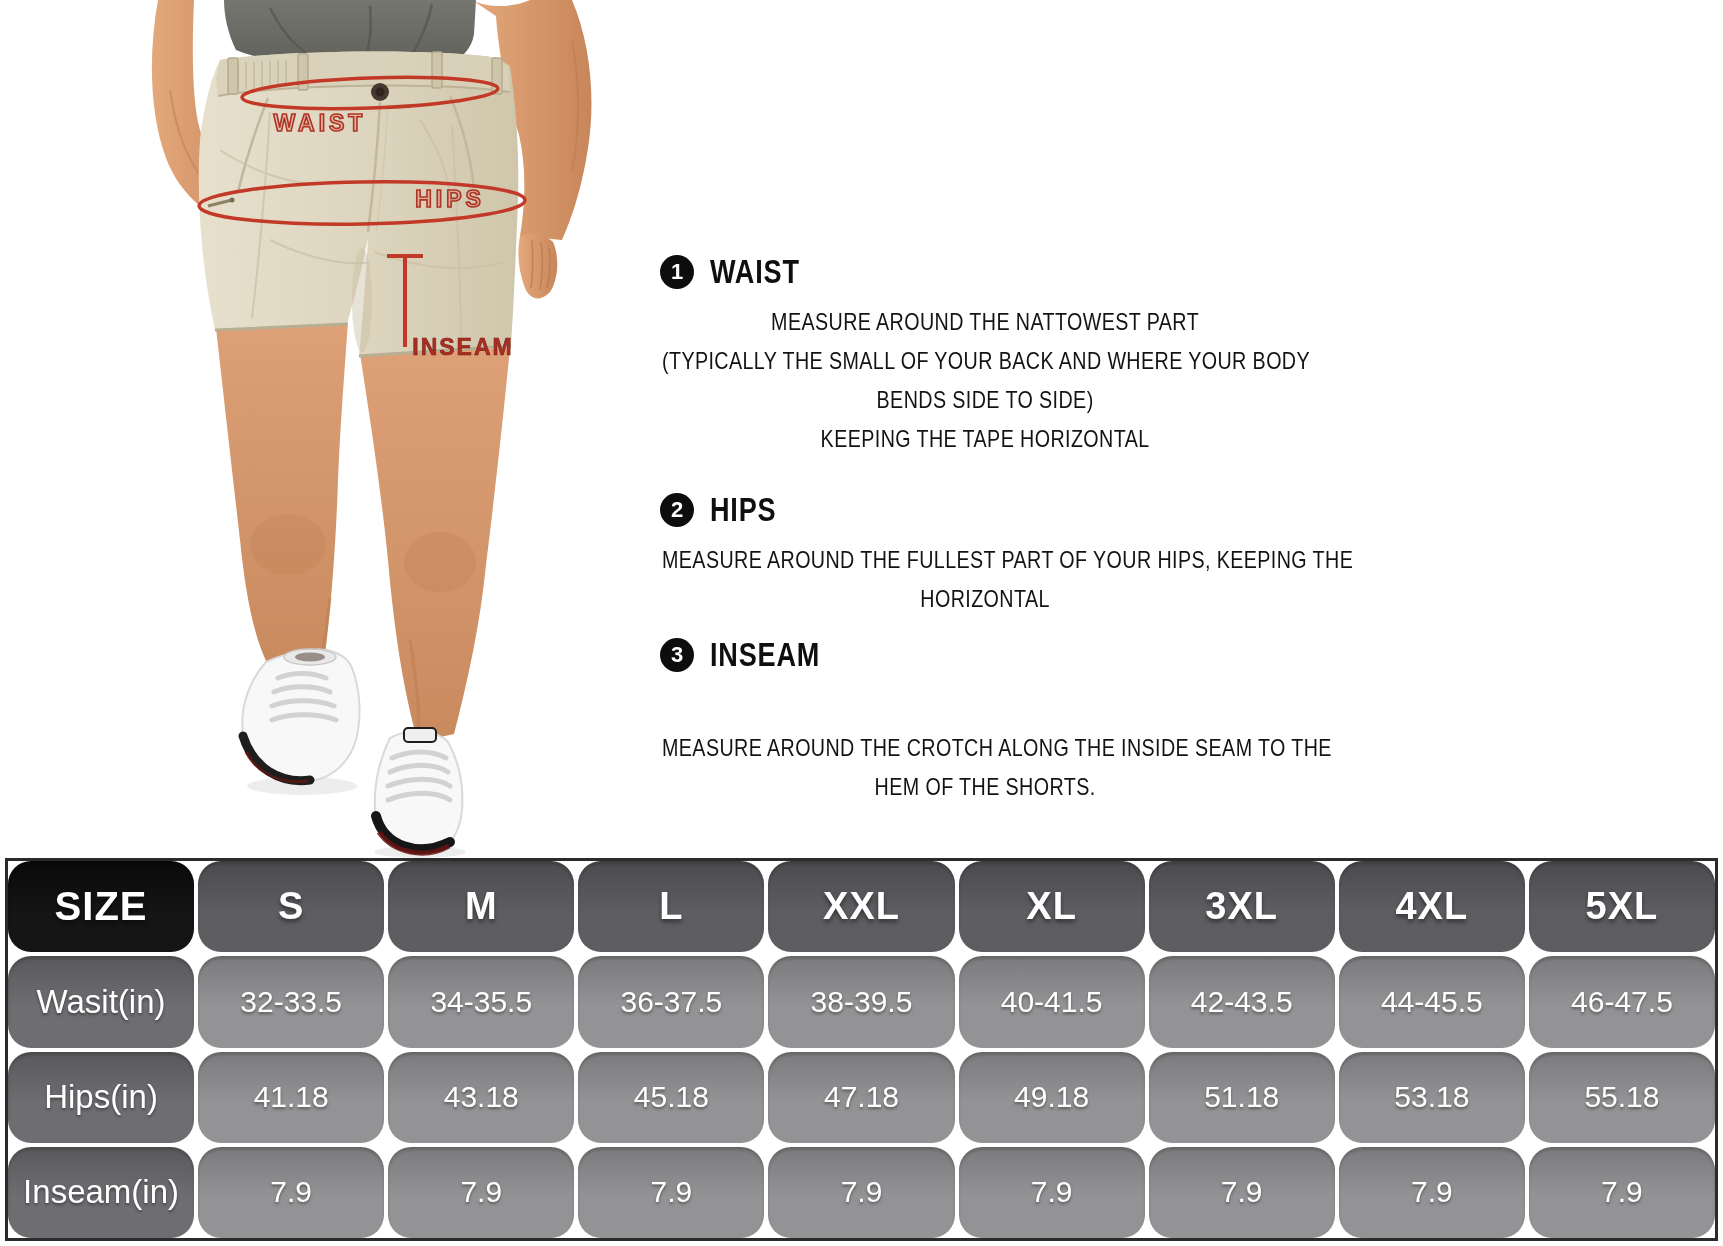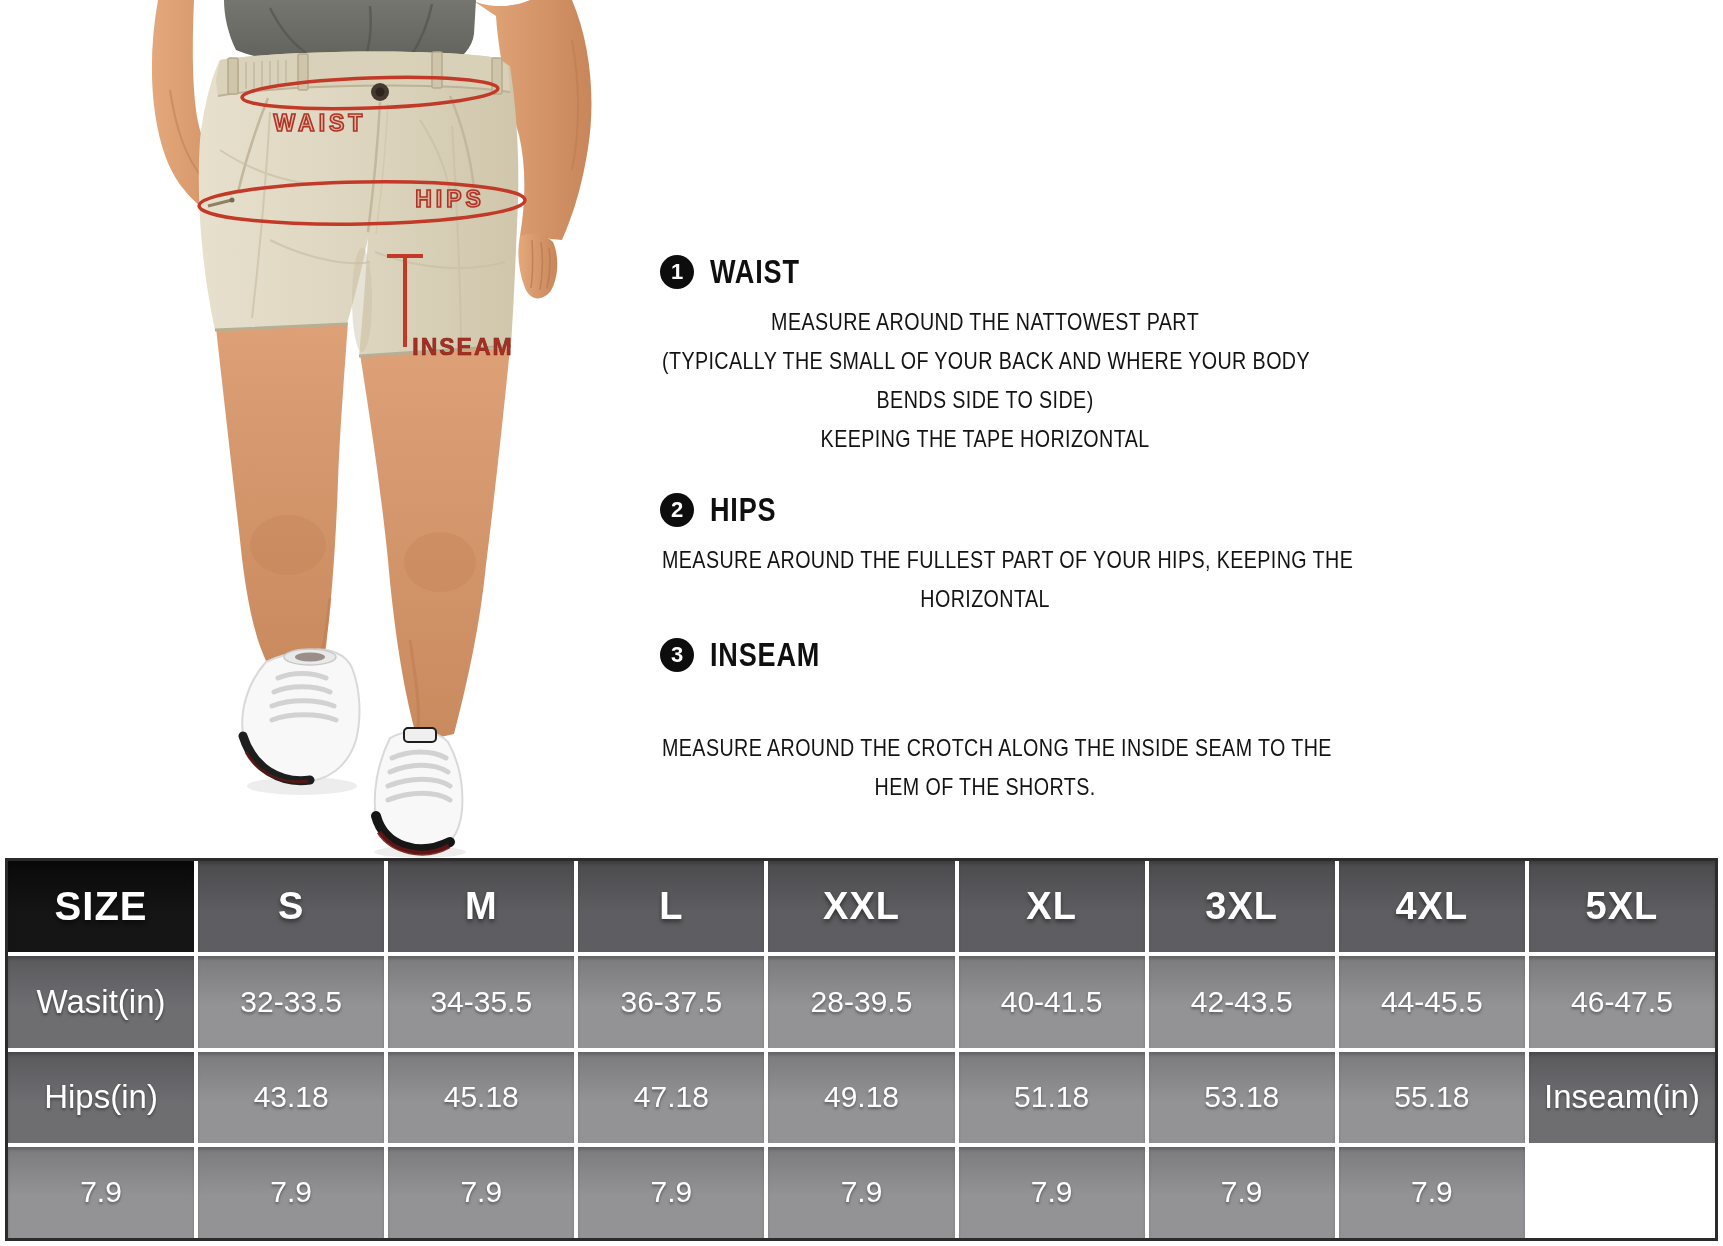--- a/index.html
+++ b/index.html
@@ -35,20 +35,21 @@
   
   .size-table{
     position:absolute;left:5px;top:858px;width:1713px;height:383px;box-sizing:border-box;
     border:3px solid #2b2b2b;background:#ffffff;
     display:grid;grid-template-columns:repeat(9,1fr);grid-template-rows:repeat(4,1fr);gap:4px;
   }
   .cell{
     display:flex;align-items:center;justify-content:center;color:#ffffff;
     box-shadow:inset 0 3px 3px rgba(0,0,0,.18);
     background-image:linear-gradient(180deg, rgba(0,0,0,.14), rgba(255,255,255,.04) 55%);
+    border-radius:23px;
   }
   .cell-head{background-color:#57575B;font-size:38px;font-weight:bold;letter-spacing:1px;
     text-shadow:0 3px 4px rgba(0,0,0,.45);}
   .cell-size{background-color:#0b0b0b;font-size:40px;}
   .cell-label{background-color:#68686C;font-size:33px;text-shadow:0 2px 3px rgba(0,0,0,.4);}
   .cell-value{background-color:#8F8F92;font-size:30px;text-shadow:0 2px 3px rgba(0,0,0,.4);}
 </style>
 </head>
 <body>
 
@@ -213,27 +214,28 @@
     <div class="cell cell-head">XXL</div>
     <div class="cell cell-head">XL</div>
     <div class="cell cell-head">3XL</div>
     <div class="cell cell-head">4XL</div>
     <div class="cell cell-head">5XL</div>
 
     <div class="cell cell-label">Wasit(in)</div>
     <div class="cell cell-value">32-33.5</div>
     <div class="cell cell-value">34-35.5</div>
     <div class="cell cell-value">36-37.5</div>
-    <div class="cell cell-value">28-39.5</div>
+    <div class="cell cell-value">38-39.5</div>
     <div class="cell cell-value">40-41.5</div>
     <div class="cell cell-value">42-43.5</div>
     <div class="cell cell-value">44-45.5</div>
     <div class="cell cell-value">46-47.5</div>
 
     <div class="cell cell-label">Hips(in)</div>
+    <div class="cell cell-value">41.18</div>
     <div class="cell cell-value">43.18</div>
     <div class="cell cell-value">45.18</div>
     <div class="cell cell-value">47.18</div>
     <div class="cell cell-value">49.18</div>
     <div class="cell cell-value">51.18</div>
     <div class="cell cell-value">53.18</div>
     <div class="cell cell-value">55.18</div>
 
     <div class="cell cell-label">Inseam(in)</div>
     <div class="cell cell-value">7.9</div>

